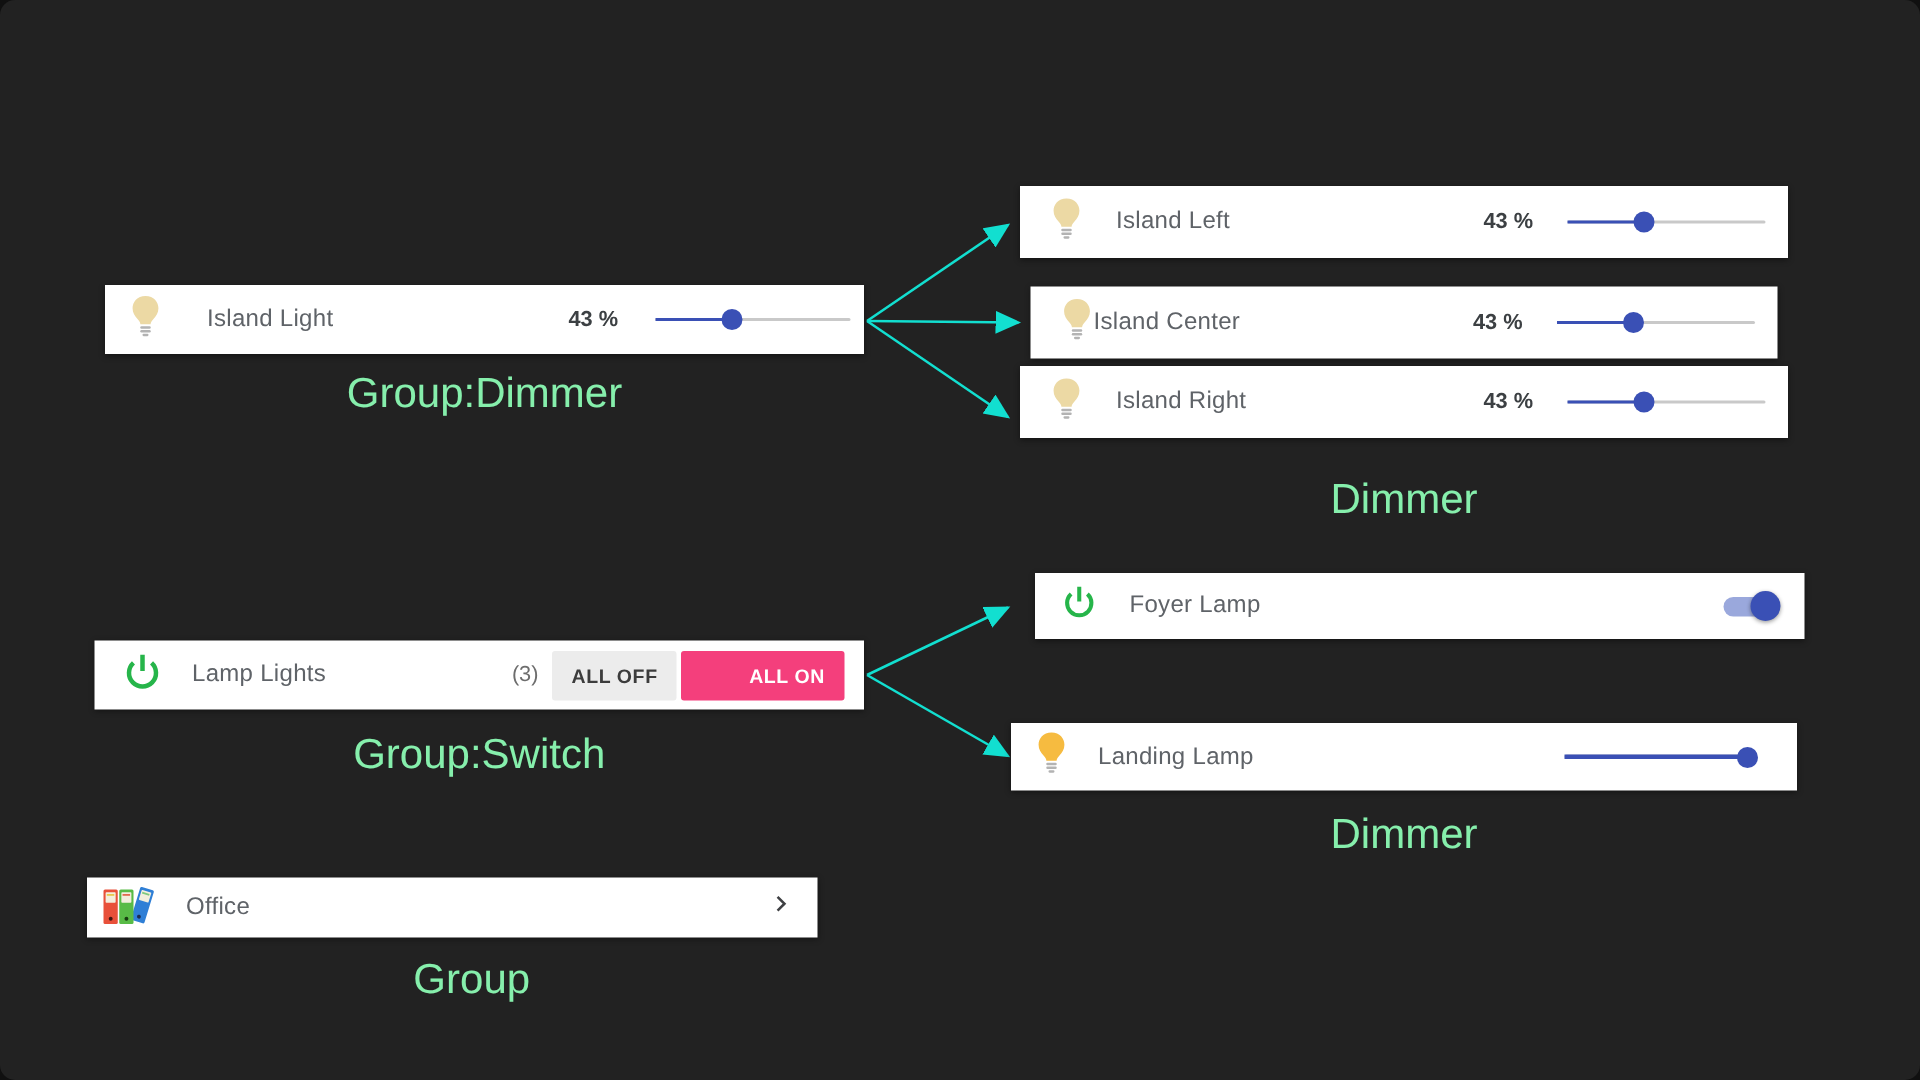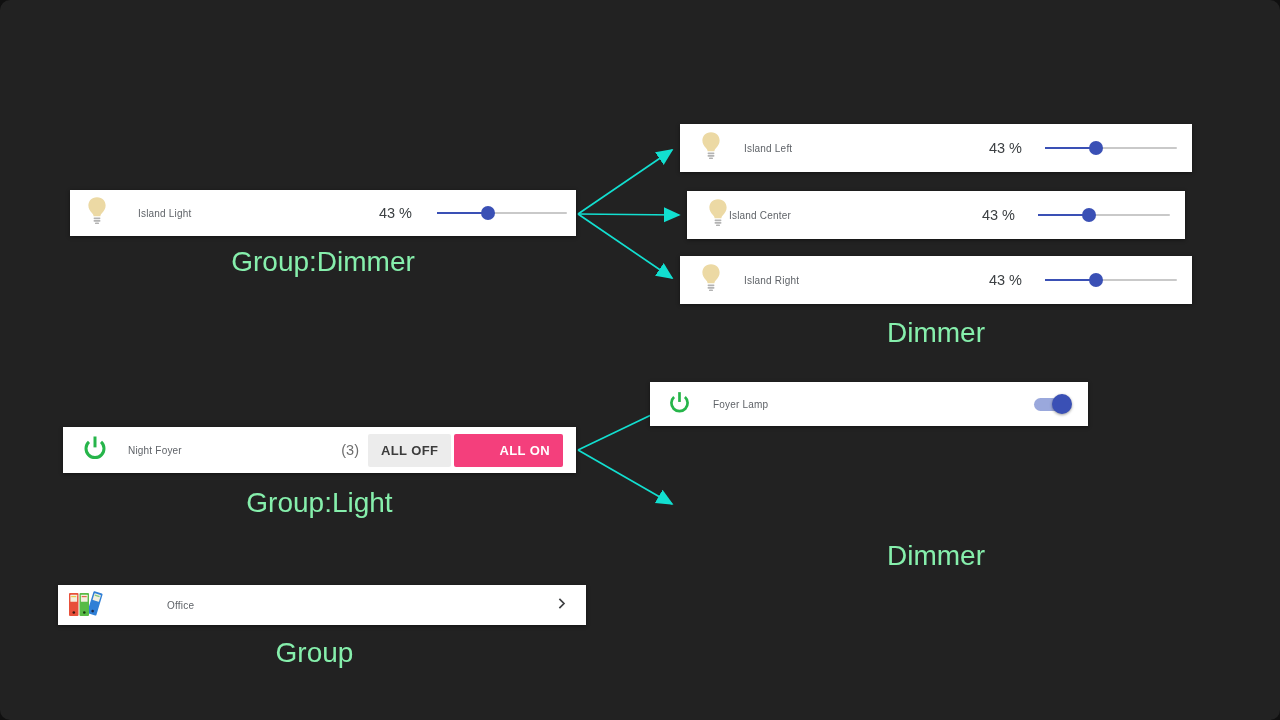--- a/index.html
+++ b/index.html
@@ -21,37 +21,37 @@
     text-align:center;
   }
   .card {
     position:absolute; background:var(--card,#ffffff);
     display:flex; align-items:center;
     box-shadow:0 1px 4px rgba(0,0,0,.45);
   }
   #card-island-light  { left:70px;  top:190px; width:506px; height:46px; }
   #card-island-left   { left:680px; top:124px; width:512px; height:48px; }
   #card-island-center { left:687px; top:191px; width:498px; height:48px; }
-  #card-island-right  { left:680px; top:256px; width:512px; height:48px; }
+  #card-island-right  { left:680px; top:244px; width:512px; height:48px; }
   #card-night-lights  { left:63px;  top:427px; width:513px; height:46px; }
-  #card-foyer-lamp    { left:650px; top:382px; width:438px; height:44px; }
+  #card-foyer-lamp    { left:690px; top:382px; width:513px; height:44px; }
   #card-landing-lamp  { left:674px; top:482px; width:524px; height:45px; }
-  #card-office        { left:58px;  top:585px; width:528px; height:40px;gap:43px; }
+  #card-office        { left:58px;  top:585px; width:487px; height:40px; }
 
   #caption-group-dimmer { left:70px;  top:246px; width:506px; }
   #caption-dimmer-top   { left:680px; top:317px; width:512px; }
   #caption-group-switch { left:63px;  top:487px; width:513px; }
   #caption-switch       { left:679px; top:437px; width:513px; }
   #caption-dimmer-bot   { left:674px; top:540px; width:524px; }
   #caption-group        { left:58px;  top:637px; width:513px; }
 
-  .row-label { font-size:10px; color:#5f6368; letter-spacing:.2px; }
+  .row-label { font-size:16px; color:#5f6368; letter-spacing:.2px; }
   .spacer { flex:1; }
   .pct {
-    font-size:14.5px; font-weight:400; color:#3c4043;
+    font-size:14.5px; font-weight:700; color:#3c4043;
     width:46px; text-align:right; white-space:nowrap;
   }
   .count-badge { font-size:14.5px; color:#6d6d6d; }
 
   .slider { position:relative; height:14px; }
   .slider .track {
     position:absolute; left:0; right:0; top:5.5px; height:2.5px;
     background:#c9c9c9; border-radius:2px;
   }
   .slider .fill {
@@ -189,43 +189,60 @@
   </div>
   <div class="caption" id="caption-dimmer-top">Dimmer</div>
 
   <div class="card" id="card-night-lights">
     <span class="power-icon" style="margin-left:17px">
       <svg width="30" height="30" viewBox="0 0 24 24" stroke-width="2.4">
         <path d="M12 2.8 L12 11.5"></path>
         <path d="M7.18 7.15 A7.2 7.2 0 1 0 16.82 7.15"></path>
       </svg>
     </span>
-    <span class="row-label" style="margin-left:18px">Night Foyer</span>
+    <span class="row-label" style="margin-left:18px">Lamp Lights</span>
     <span class="spacer"></span>
     <span class="count-badge">(3)</span>
     <button class="btn btn-all-off" style="margin-left:9px">ALL OFF</button>
     <button class="btn btn-all-on" style="margin-right:13px">ALL ON</button>
   </div>
-  <div class="caption" id="caption-group-switch">Group:Light</div>
+  <div class="caption" id="caption-group-switch">Group:Switch</div>
 
   <div class="card" id="card-foyer-lamp">
     <span class="power-icon" style="margin-left:16px">
       <svg width="27" height="27" viewBox="0 0 24 24" stroke-width="2.4">
         <path d="M12 2.8 L12 11.5"></path>
         <path d="M7.18 7.15 A7.2 7.2 0 1 0 16.82 7.15"></path>
       </svg>
     </span>
     <span class="row-label" style="margin-left:20px">Foyer Lamp</span>
     <span class="spacer"></span>
     <div class="toggle" style="margin-right:16px">
       <div class="tg-track"></div>
         <div class="tg-thumb"></div>
     </div>
   </div>
 
+  <div class="card" id="card-landing-lamp">
+    <span style="margin-left:16px">
+      <svg width="22" height="30" viewBox="0 0 24 32">
+        <path class="bulb-glass lit" d="M12 1 C5.9 1 2.6 5.4 2.6 10 C2.6 13.4 4.3 15.8 6.2 17.8 C7.6 19.3 8.2 20.4 8.3 21.6 L15.7 21.6 C15.8 20.4 16.4 19.3 17.8 17.8 C19.7 15.8 21.4 13.4 21.4 10 C21.4 5.4 18.1 1 12 1 Z"></path>
+        <rect class="bulb-base" x="8.2" y="23" width="7.6" height="1.9" rx="0.9"></rect>
+        <rect class="bulb-base" x="8.2" y="25.8" width="7.6" height="1.9" rx="0.9"></rect>
+        <rect class="bulb-base" x="9.8" y="28.6" width="4.4" height="1.7" rx="0.8"></rect>
+      </svg>
+    </span>
+    <span class="row-label" style="margin-left:20px">Landing Lamp</span>
+    <span class="spacer"></span>
+    <div class="slider" style="width:122px;margin-right:33px">
+      <div class="track"></div>
+        <div class="fill" style="width: 100%;"></div>
+        <div class="thumb" style="left: 100%;"></div>
+    </div>
+  </div>
   <div class="caption" id="caption-dimmer-bot">Dimmer</div>
 
   <div class="card" id="card-office">
     <span style="margin-left:10px">
       <svg width="36" height="30" viewBox="0 0 36 30">
         <g transform="rotate(17 27 16)">
           <rect x="22" y="4" width="9.5" height="23" rx="1" fill="#2f7fd6"></rect>
           <rect x="23.4" y="5.8" width="6.7" height="7" rx="0.5" fill="#f3eedd"></rect>
           <rect x="24.2" y="7" width="5" height="1.2" fill="#7fc97f"></rect>
           <circle cx="26.8" cy="23.5" r="1.3" fill="#1d2b4f"></circle>

